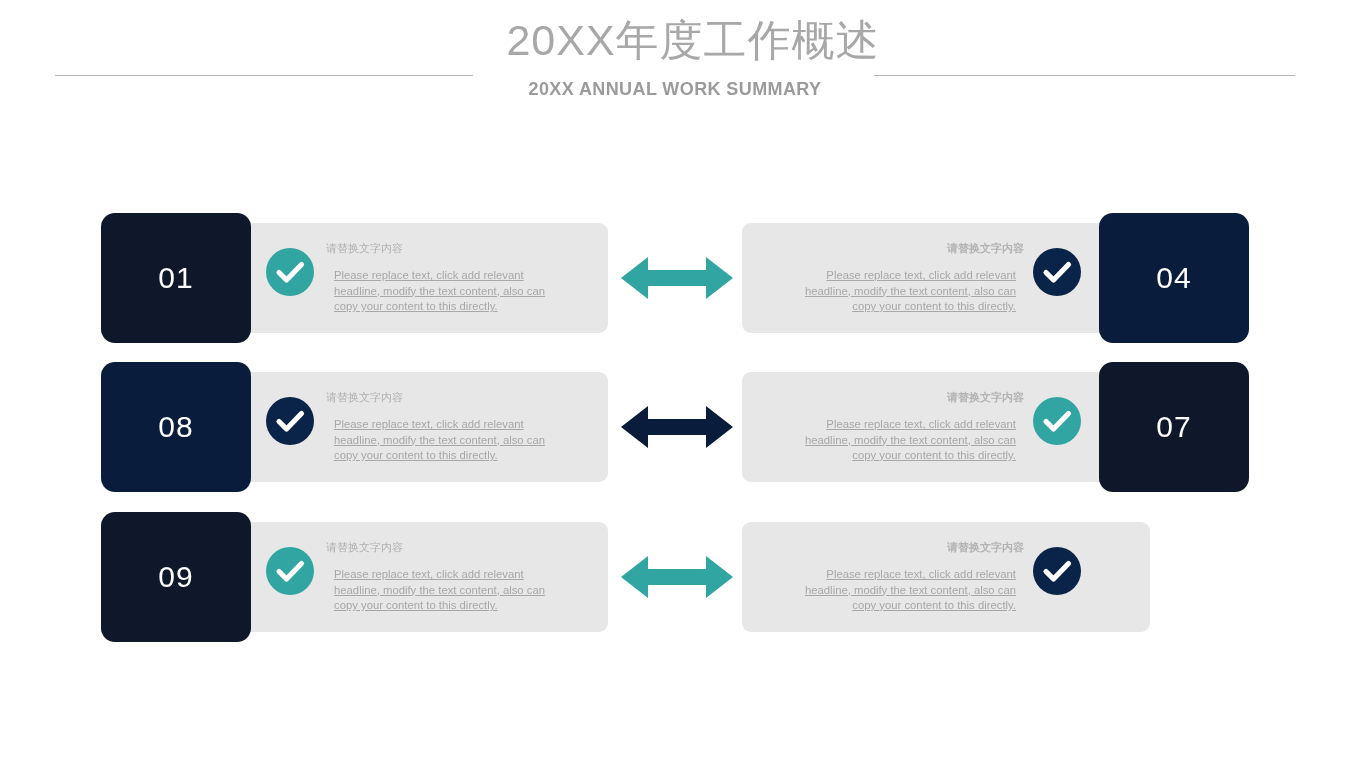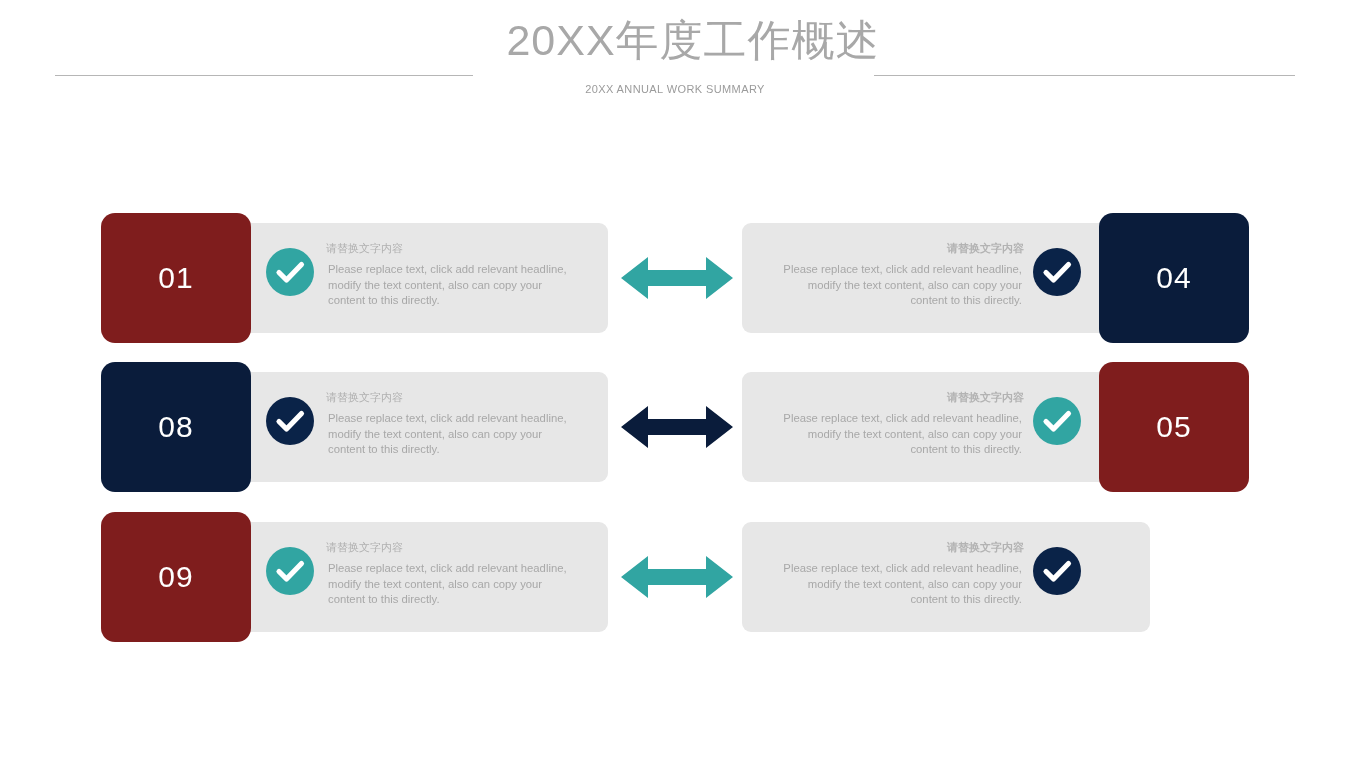--- a/index.html
+++ b/index.html
@@ -36,25 +36,25 @@
     color: #a8a8a8;
     font-weight: 400;
     white-space: nowrap;
   }
   .header-subtitle {
     position: absolute;
     left: 0;
     top: 79px;
     width: 1350px;
     text-align: center;
-    font-size: 11px;
+    font-size: 18px;
     line-height: 20px;
     letter-spacing: 0.4px;
     color: #9b9b9b;
-    font-weight: 400;
+    font-weight: 700;
     white-space: nowrap;
   }
   .rule {
     position: absolute;
     top: 75px;
     height: 1px;
     background: #b6b6b6;
   }
   .rule-left  { left: 55px;  width: 418px; }
   .rule-right { left: 874px; width: 421px; }
@@ -97,21 +97,21 @@
     border-radius: 14px;
     color: #ffffff;
     font-size: 30px;
     line-height: 130px;
     text-align: center;
     font-weight: 400;
     letter-spacing: 1px;
   }
   .numtile-left  { left: 101px; }
   .numtile-right { left: 1099px; }
-  .tile-teal { background: #7f1d1d; }
+  .tile-teal { background: #0f172a; }
   .tile-navy { background: #0a1c3b; text-align: center; }
 
   
   .badge {
     position: absolute;
     top: 45px;
     width: 48px;
     height: 48px;
     border-radius: 50%;
   }
@@ -134,21 +134,22 @@
     line-height: 24px;
     color: #b0b0b0;
     margin: 0 0 2px 0;
     white-space: nowrap;
   }
   .textblock-right .tb-heading { font-weight: bold; color: #b3b3b3; }
   .tb-body {
     font-size: 11.3px;
     line-height: 15.6px;
     color: #a8a8a8;
-    margin: 2px;
+    margin: 8px;
+    text-decoration: underline;
   }
 
   
   .arrow {
     position: absolute;
     left: 621px;
     top: 50px;
     width: 112px;
     height: 50px;
   }
@@ -230,21 +231,21 @@
       <p class="tb-heading">请替换文字内容</p>
       <p class="tb-body">Please replace text, click add relevant headline, modify the text content, also can copy your content to this directly.</p>
     </div>
 
     <div class="badge badge-right badge-teal">
       <svg viewBox="0 0 48 48" aria-hidden="true">
         <path d="M13 24.5 L20.5 32 L35.5 16.5" fill="none" stroke="#ffffff" stroke-width="5.2" stroke-linecap="round" stroke-linejoin="round"></path>
       </svg>
     </div>
 
-    <div class="numtile numtile-right tile-teal">05</div>
+    <div class="numtile numtile-right tile-teal">07</div>
   </div>
 
   <div class="row row-3">
     <div class="panel panel-left"></div>
     <div class="panel panel-right"></div>
 
     <div class="numtile numtile-left tile-teal">09</div>
 
     <div class="badge badge-left badge-teal">
       <svg viewBox="0 0 48 48" aria-hidden="true">

